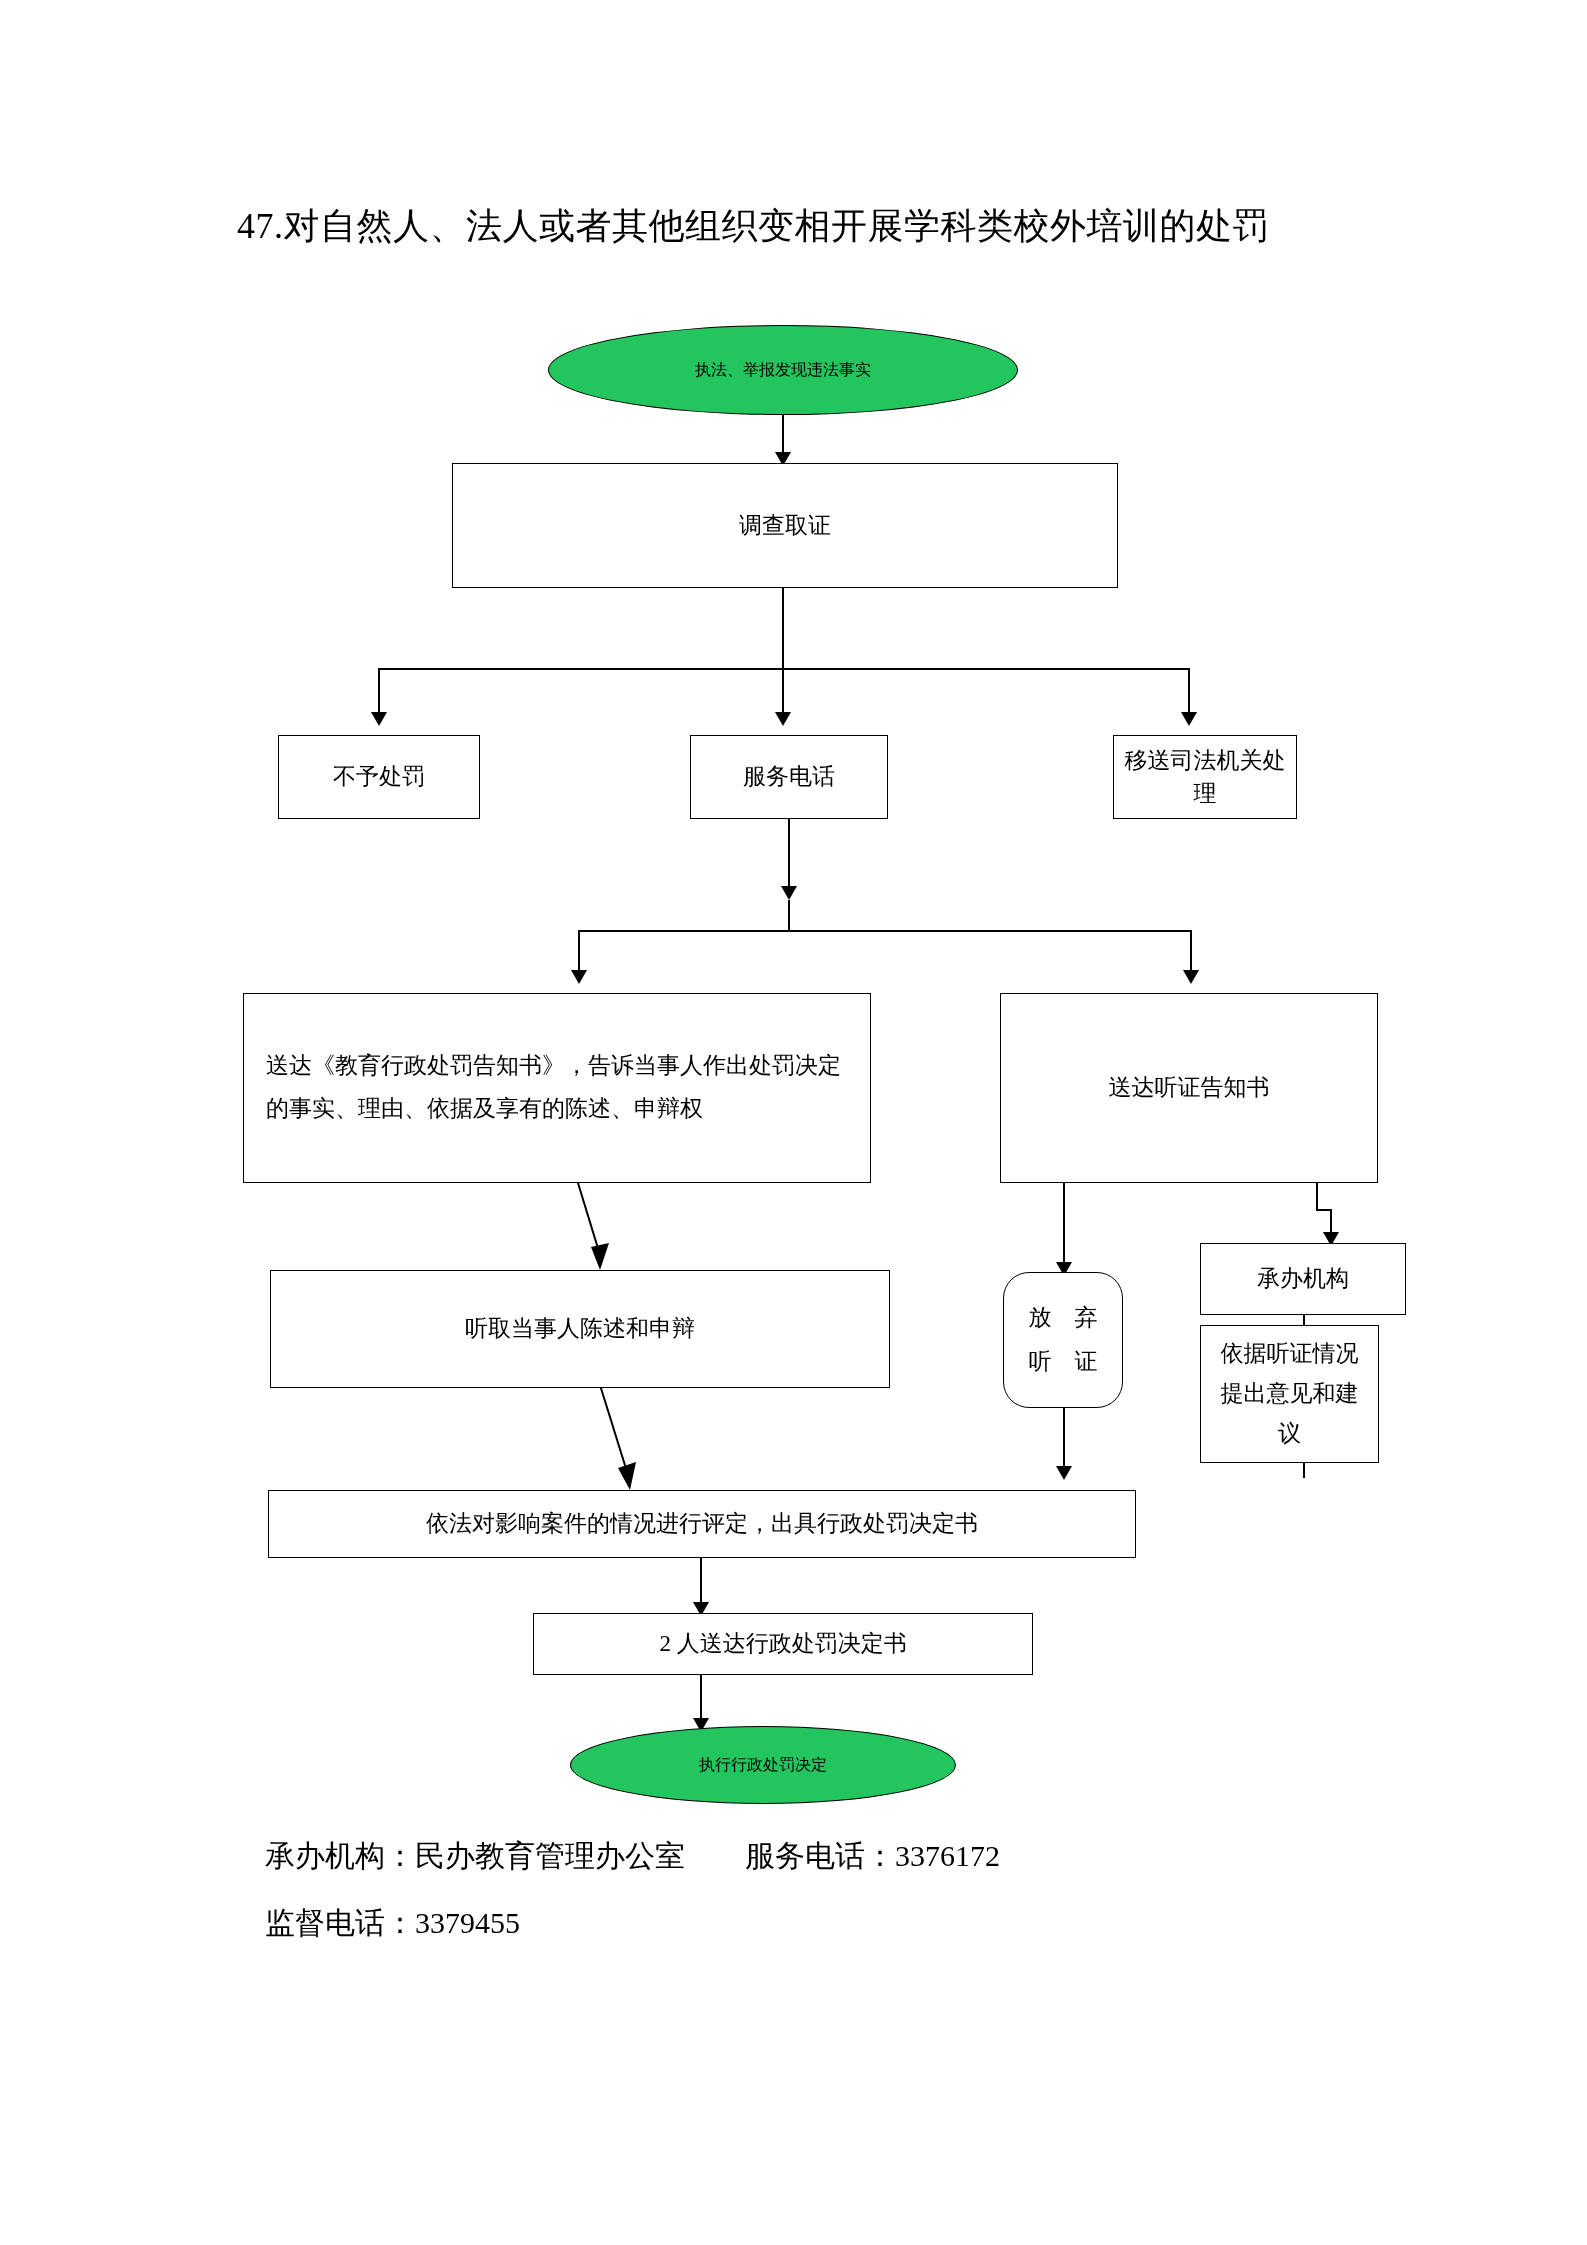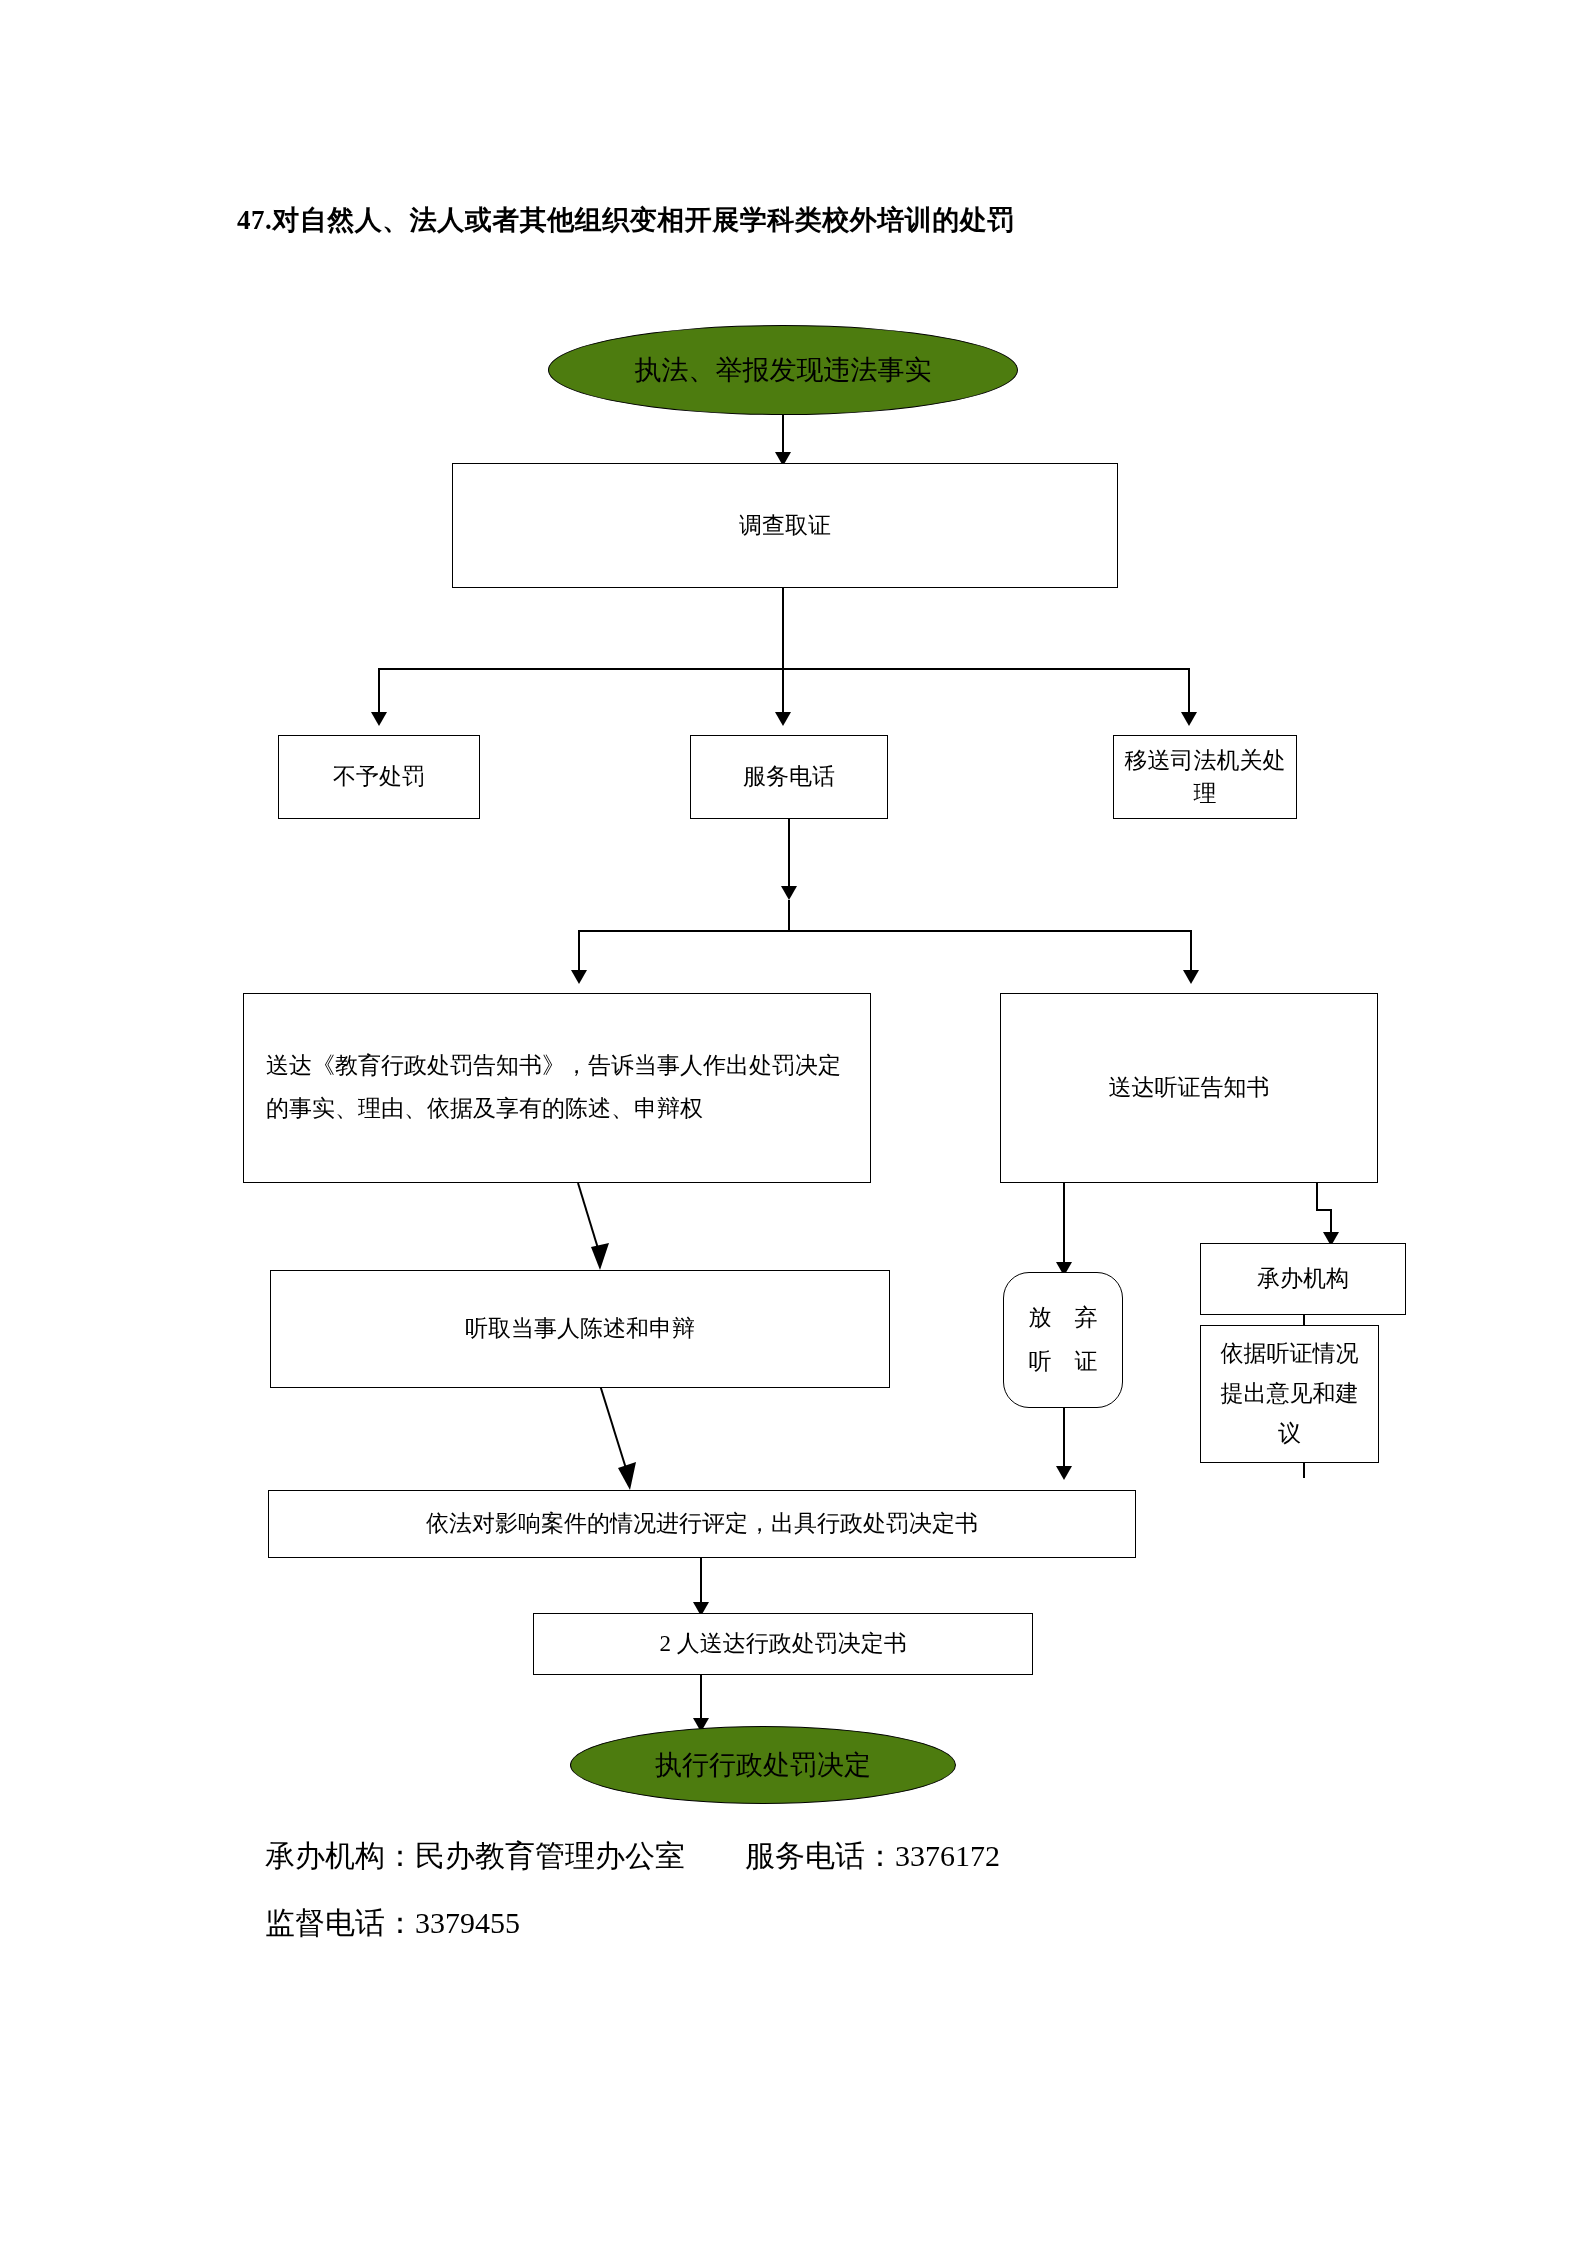--- a/index.html
+++ b/index.html
@@ -18,22 +18,22 @@
   #page {
     position: absolute;
     left: 0; top: 0;
     width: 1587px;
     height: 2245px;
   }
   .title {
     position: absolute;
     left: 237px;
     top: 202px;
-    font-size: 27px;
-    font-weight: bold;
+    font-size: 36px;
+    font-weight: normal;
     letter-spacing: 0.5px;
     white-space: nowrap;
   }
   .node {
     position: absolute;
     box-sizing: border-box;
     border: 1.5px solid #000;
     background: #fff;
     display: flex;
     align-items: center;
@@ -45,26 +45,26 @@
   }
   .node.left-align {
     text-align: left;
     justify-content: flex-start;
   }
   .oval {
     position: absolute;
     box-sizing: border-box;
     border: 1.5px solid #000;
     border-radius: 50%;
-    background: #4d7c0f;
+    background: #22c55e;
     display: flex;
     align-items: center;
     justify-content: center;
     text-align: center;
-    font-size: 27px;
+    font-size: 16px;
   }
   .line {
     position: absolute;
     background: #000;
   }
   .vline { width: 2px; }
   .hline { height: 2px; }
   .arrow {
     position: absolute;
     width: 0; height: 0;

